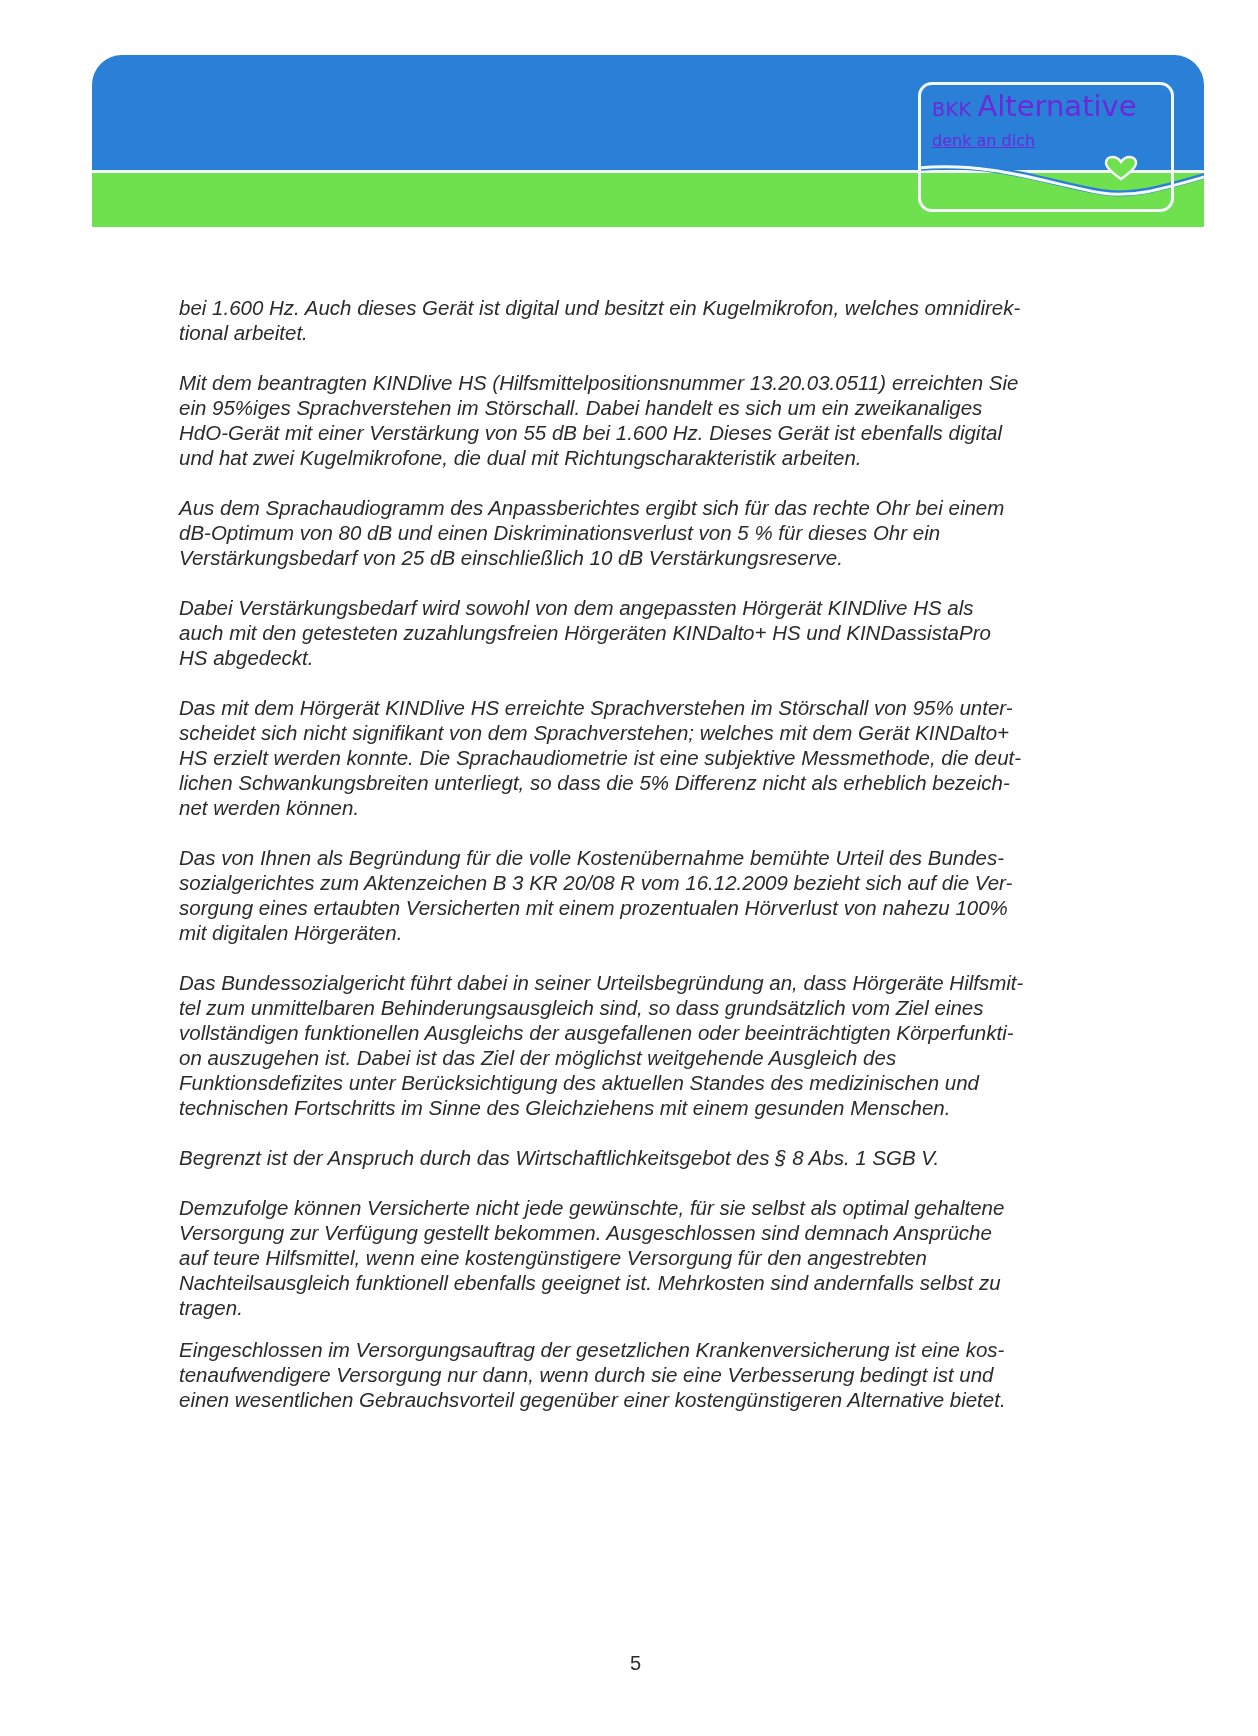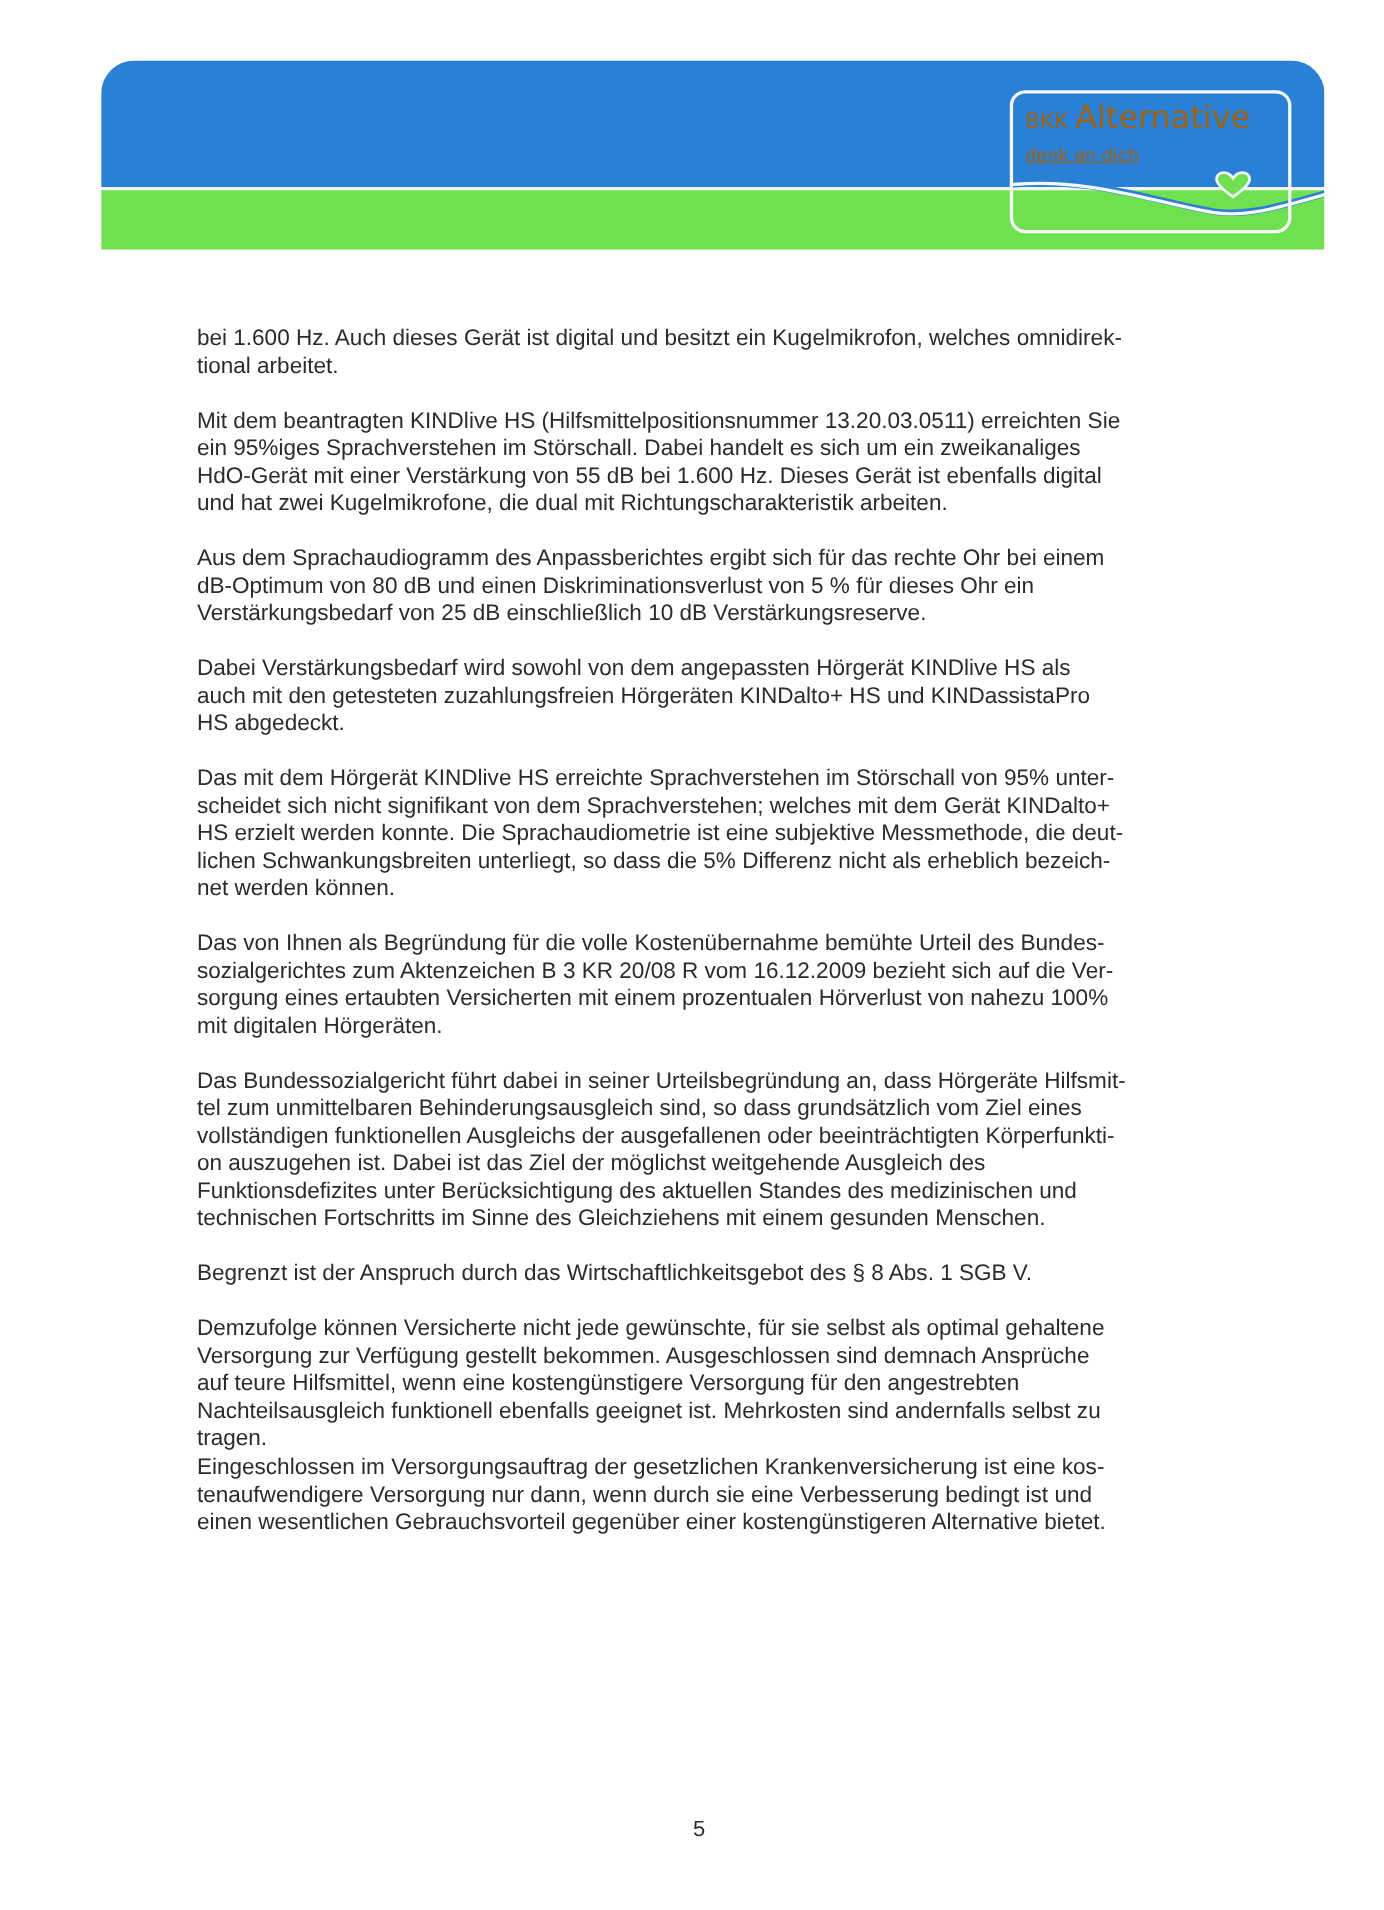--- a/index.html
+++ b/index.html
@@ -55,21 +55,21 @@
       width: 256px;
       height: 130px;
       border: 3px solid #f4f8fb;
       border-radius: 14px;
       box-sizing: border-box;
     }
     .logo-text {
       position: absolute;
       left: 932px;
       top: 92px;
-      color: #a16207;
+      color: #6d28d9;
       font-family: "DejaVu Sans", sans-serif;
     }
     .logo-text .brand-line {
       display: flex;
       align-items: baseline;
       gap: 6px;
       line-height: 1;
     }
     .logo-text .bkk {
       font-size: 19px;
@@ -93,23 +93,24 @@
       left: 179px;
       top: 295px;
       width: 935px;
       font-size: 20.5px;
       line-height: 25px;
       color: #2b2b2b;
     }
     .content p {
       margin: 0 0 25px 0;
       white-space: pre-line;
+      font-style: italic;
     }
     .content p.tight {
-      margin-bottom: 1px;
+      margin-bottom: 17px;
     }
     .page-number {
       position: absolute;
       left: 630px;
       top: 1652px;
       font-size: 20px;
       color: #2b2b2b;
     }
   </style>
 </head>

